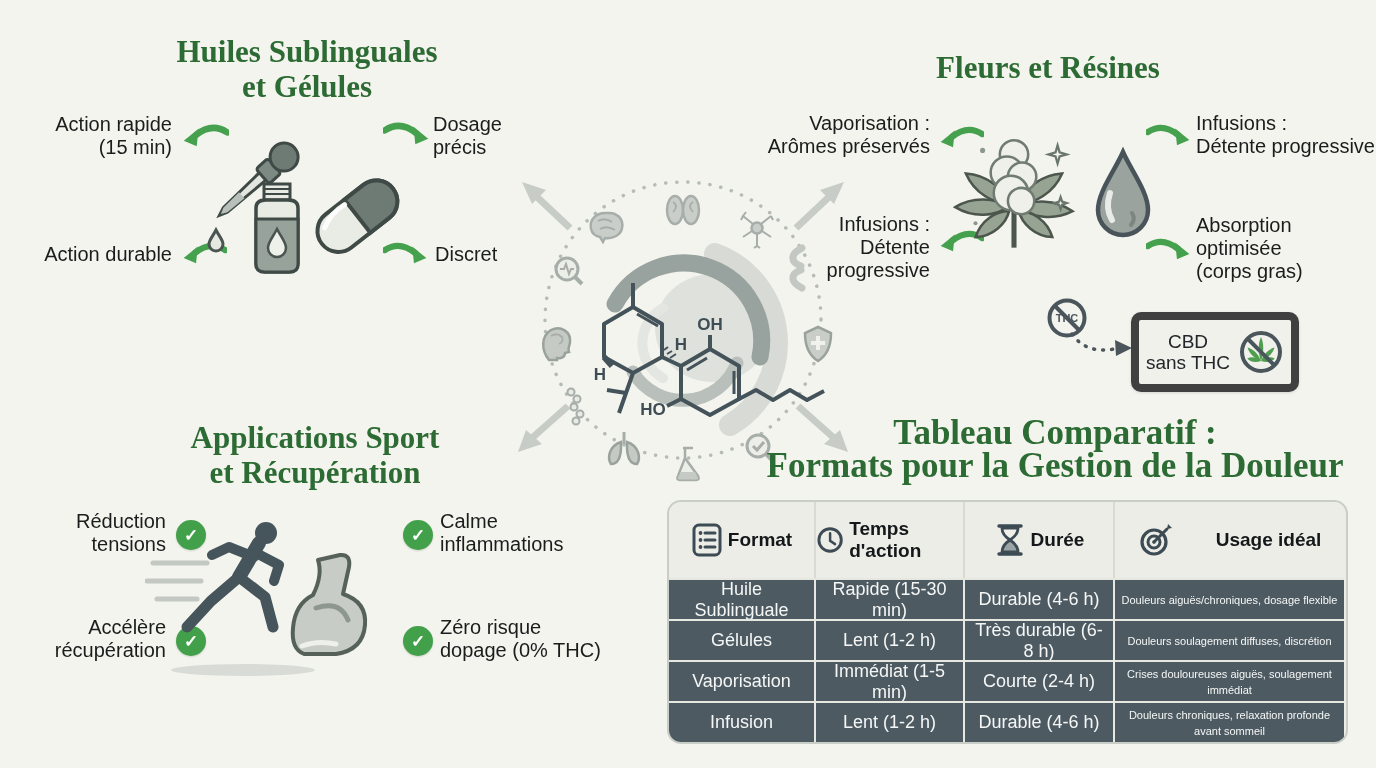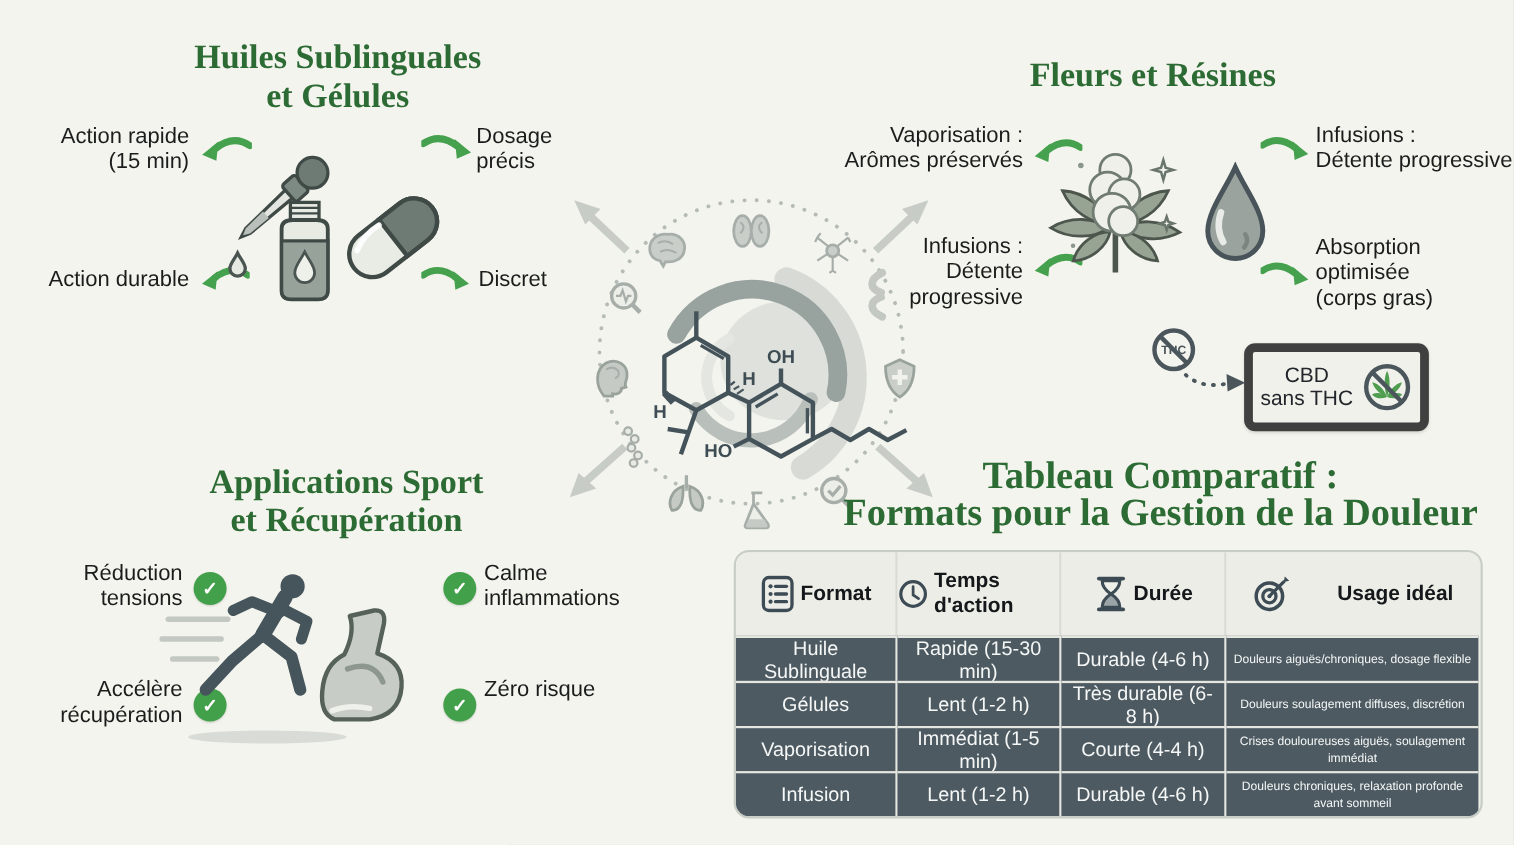--- a/index.html
+++ b/index.html
@@ -345,20 +345,21 @@
   </div>
   <div class="abs check" style="left:176px;top:626px;">
       <span>✓</span>
     </div>
 
   <div class="abs check" style="left:403px;top:626px;">
       <span>✓</span>
     </div>
   <div class="abs lbl la" style="left:440px;top:616px;width:210px;">
     <div>Zéro risque</div>
+    <div>dopage (0% THC)</div>
   </div>
 
   <svg class="abs" style="left:145px;top:515px;" width="178" height="170" viewBox="0 0 178 170">
     <g stroke="#c3c8c3" stroke-width="5" stroke-linecap="round">
       <line x1="8" y1="48" x2="62" y2="48"></line>
         <line x1="2" y1="66" x2="56" y2="66"></line>
         <line x1="12" y1="84" x2="52" y2="84"></line>
     </g>
     <ellipse cx="98" cy="155" rx="72" ry="6" fill="#d9dcd6"></ellipse>
     <g stroke="#46545c" fill="none" stroke-linecap="round" stroke-linejoin="round">
@@ -430,21 +431,21 @@
     <div class="td">Durable (4-6 h)</div>
     <div class="td last usage">Douleurs aiguës/chroniques, dosage flexible</div>
 
     <div class="td">Gélules</div>
     <div class="td">Lent (1-2 h)</div>
     <div class="td">Très durable (6-8 h)</div>
     <div class="td last usage">Douleurs soulagement diffuses, discrétion</div>
 
     <div class="td">Vaporisation</div>
     <div class="td">Immédiat (1-5 min)</div>
-    <div class="td">Courte (4-4 h)</div>
+    <div class="td">Courte (2-4 h)</div>
     <div class="td last usage">Crises douloureuses aiguës, soulagement immédiat</div>
 
     <div class="td">Infusion</div>
     <div class="td">Lent (1-2 h)</div>
     <div class="td">Durable (4-6 h)</div>
     <div class="td last usage">Douleurs chroniques, relaxation profonde avant sommeil</div>
   </div>
 
 </div>
 

